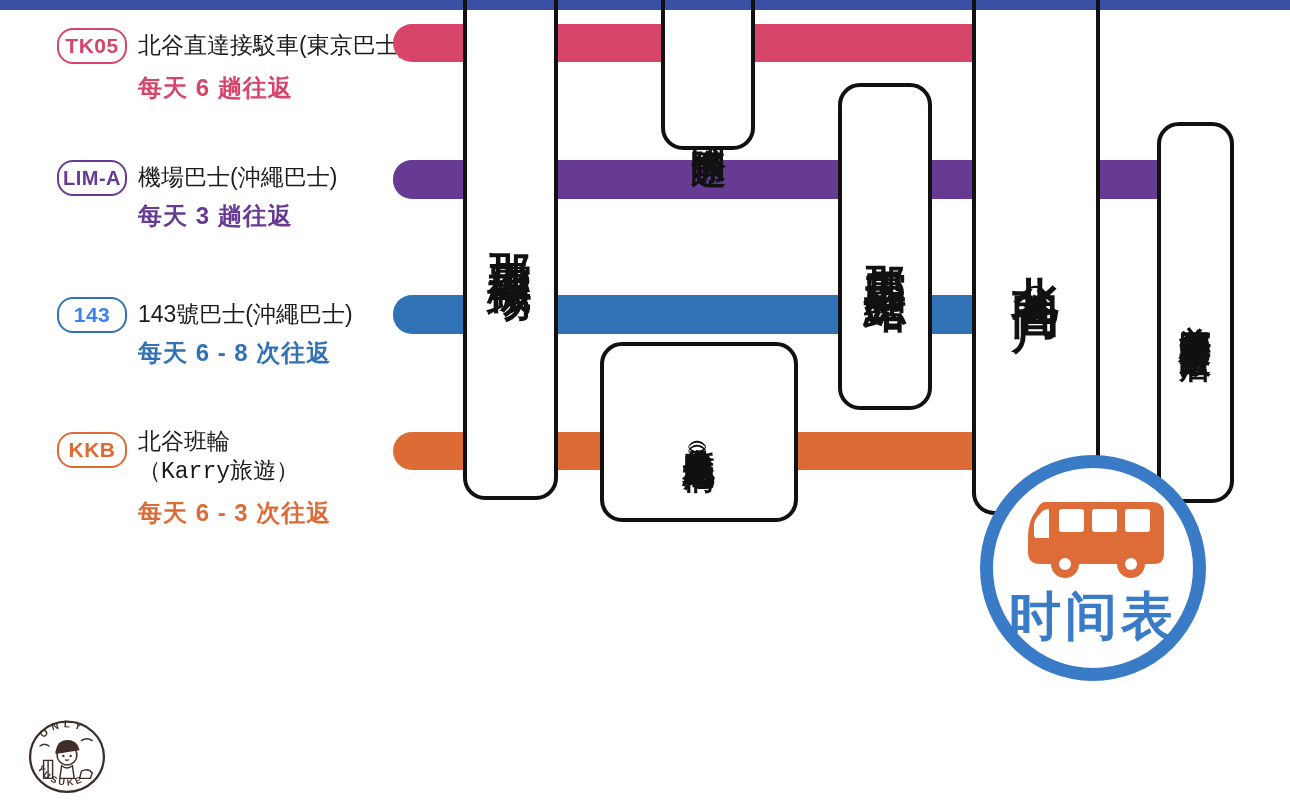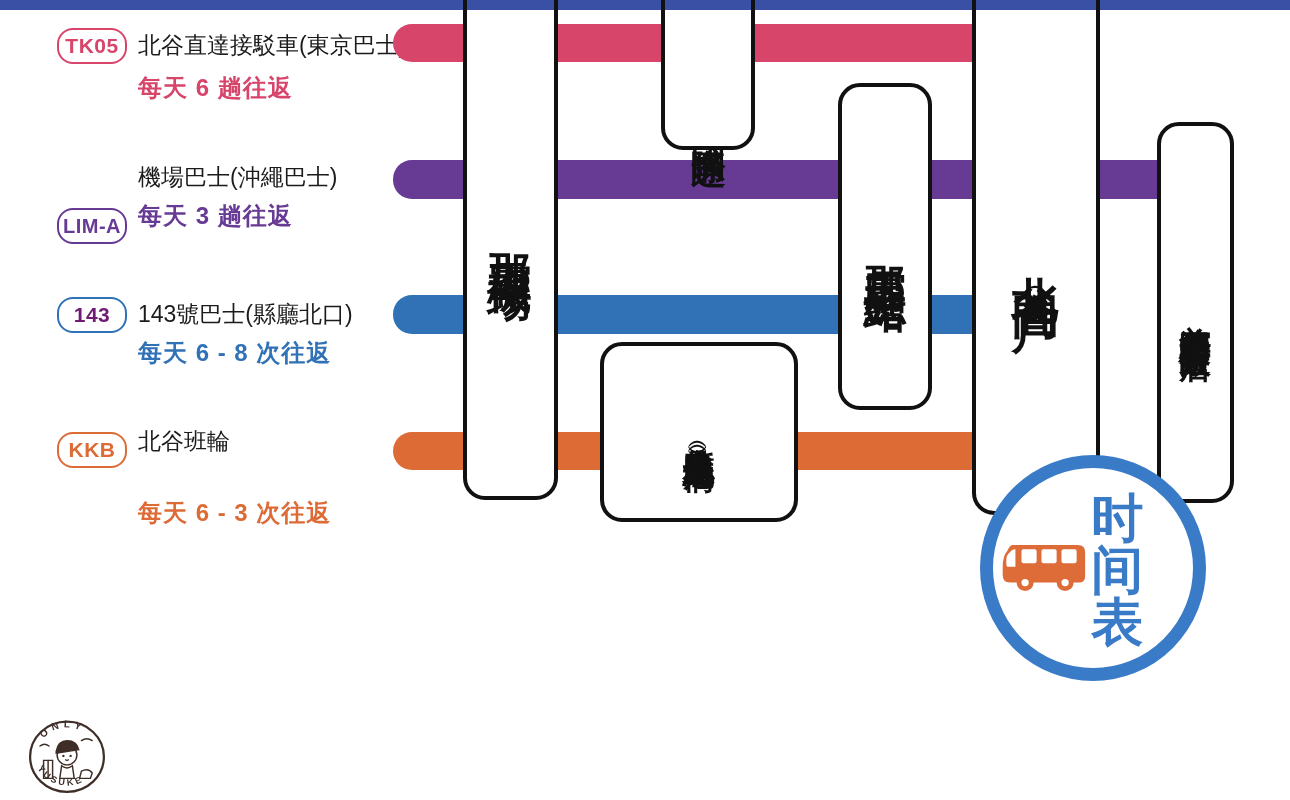--- a/index.html
+++ b/index.html
@@ -24,21 +24,21 @@
   .st-box{position:absolute;border:4px solid #111;border-radius:22px;background:transparent;
           z-index:6;box-sizing:border-box;display:flex;align-items:center;justify-content:center;}
   .vt{writing-mode:vertical-rl;text-orientation:mixed;color:#111;}
   .vt-big{font-weight:bold;}
   .vt-col{text-align:center;}
   .vt-wrap{display:flex;align-items:center;justify-content:center;}
 
   
   .tt-circle{position:absolute;left:980px;top:455px;width:226px;height:226px;border-radius:50%;
              background:#fff;box-sizing:border-box;border:13px solid;z-index:10;
-             display:flex;flex-direction:row;align-items:center;justify-content:center;}
+             display:flex;flex-direction:column;align-items:center;justify-content:center;}
   .tt-label{font-size:52px;font-weight:bold;letter-spacing:4px;line-height:1;margin-top:4px;}
 
   
   .logo{position:absolute;left:22px;top:710px;width:90px;height:90px;z-index:5;}
 </style>
 </head>
 <body>
 
 <div id="stage">
 
@@ -46,31 +46,32 @@
 
   <div class="route-line" style="left:393px;top:24px; width:582px;height:38px;background:#d7456b;"></div>
   <div class="route-line" style="left:393px;top:160px;width:767px;height:39px;background:#673a94;"></div>
   <div class="route-line" style="left:393px;top:295px;width:607px;height:39px;background:#3172b7;"></div>
   <div class="route-line" style="left:393px;top:432px;width:607px;height:38px;background:#dd6b36;"></div>
 
   <div class="badge" style="top:28px;color:#d7456b;border-color:#d7456b;">TK05</div>
   <div class="route-title" style="top:31px;">北谷直達接駁車(東京巴士)</div>
   <div class="route-freq" style="top:72px;color:#d7456b;">每天 6 趟往返</div>
 
-  <div class="badge" style="top:160px;color:#673a94;border-color:#673a94;font-size:20px;margin-top:48px;">LIM-A</div>
+  <div class="badge" style="top:160px;color:#673a94;border-color:#673a94;font-size:20px;">LIM-A</div>
   <div class="route-title" style="top:163px;">機場巴士(沖繩巴士)</div>
   <div class="route-freq" style="top:200px;color:#673a94;">每天 3 趟往返</div>
 
-  <div class="badge" style="top:297px;color:#701a75;border-color:#3172b7;">143</div>
-  <div class="route-title" style="top:300px;">143號巴士(縣廳北口)</div>
+  <div class="badge" style="top:297px;color:#3b82f6;border-color:#3172b7;">143</div>
+  <div class="route-title" style="top:300px;">143號巴士(沖繩巴士)</div>
   <div class="route-freq" style="top:337px;color:#3172b7;">每天 6 - 8 次往返</div>
 
   <div class="badge" style="top:432px;color:#dd6b36;border-color:#dd6b36;">KKB</div>
   <div class="route-title" style="top:429px;font-family:Liberation Mono, monospace;">
     <span style="display:block;">北谷班輪</span>
+    <span style="display:block;">（Karry旅遊）</span>
   </div>
   <div class="route-freq" style="top:497px;color:#dd6b36;">每天 6 - 3 次往返</div>
 
   <div class="st-fill" style="left:463px;top:-30px;width:95px;height:530px;"></div>
   <div class="st-fill" style="left:661px;top:-30px;width:94px;height:180px;"></div>
   <div class="st-fill" style="left:838px;top:83px;width:94px;height:327px;"></div>
   <div class="st-fill" style="left:600px;top:342px;width:198px;height:180px;"></div>
   <div class="st-fill" style="left:972px;top:-30px;width:128px;height:545px;"></div>
   <div class="st-fill" style="left:1157px;top:122px;width:77px;height:381px;"></div>
 

